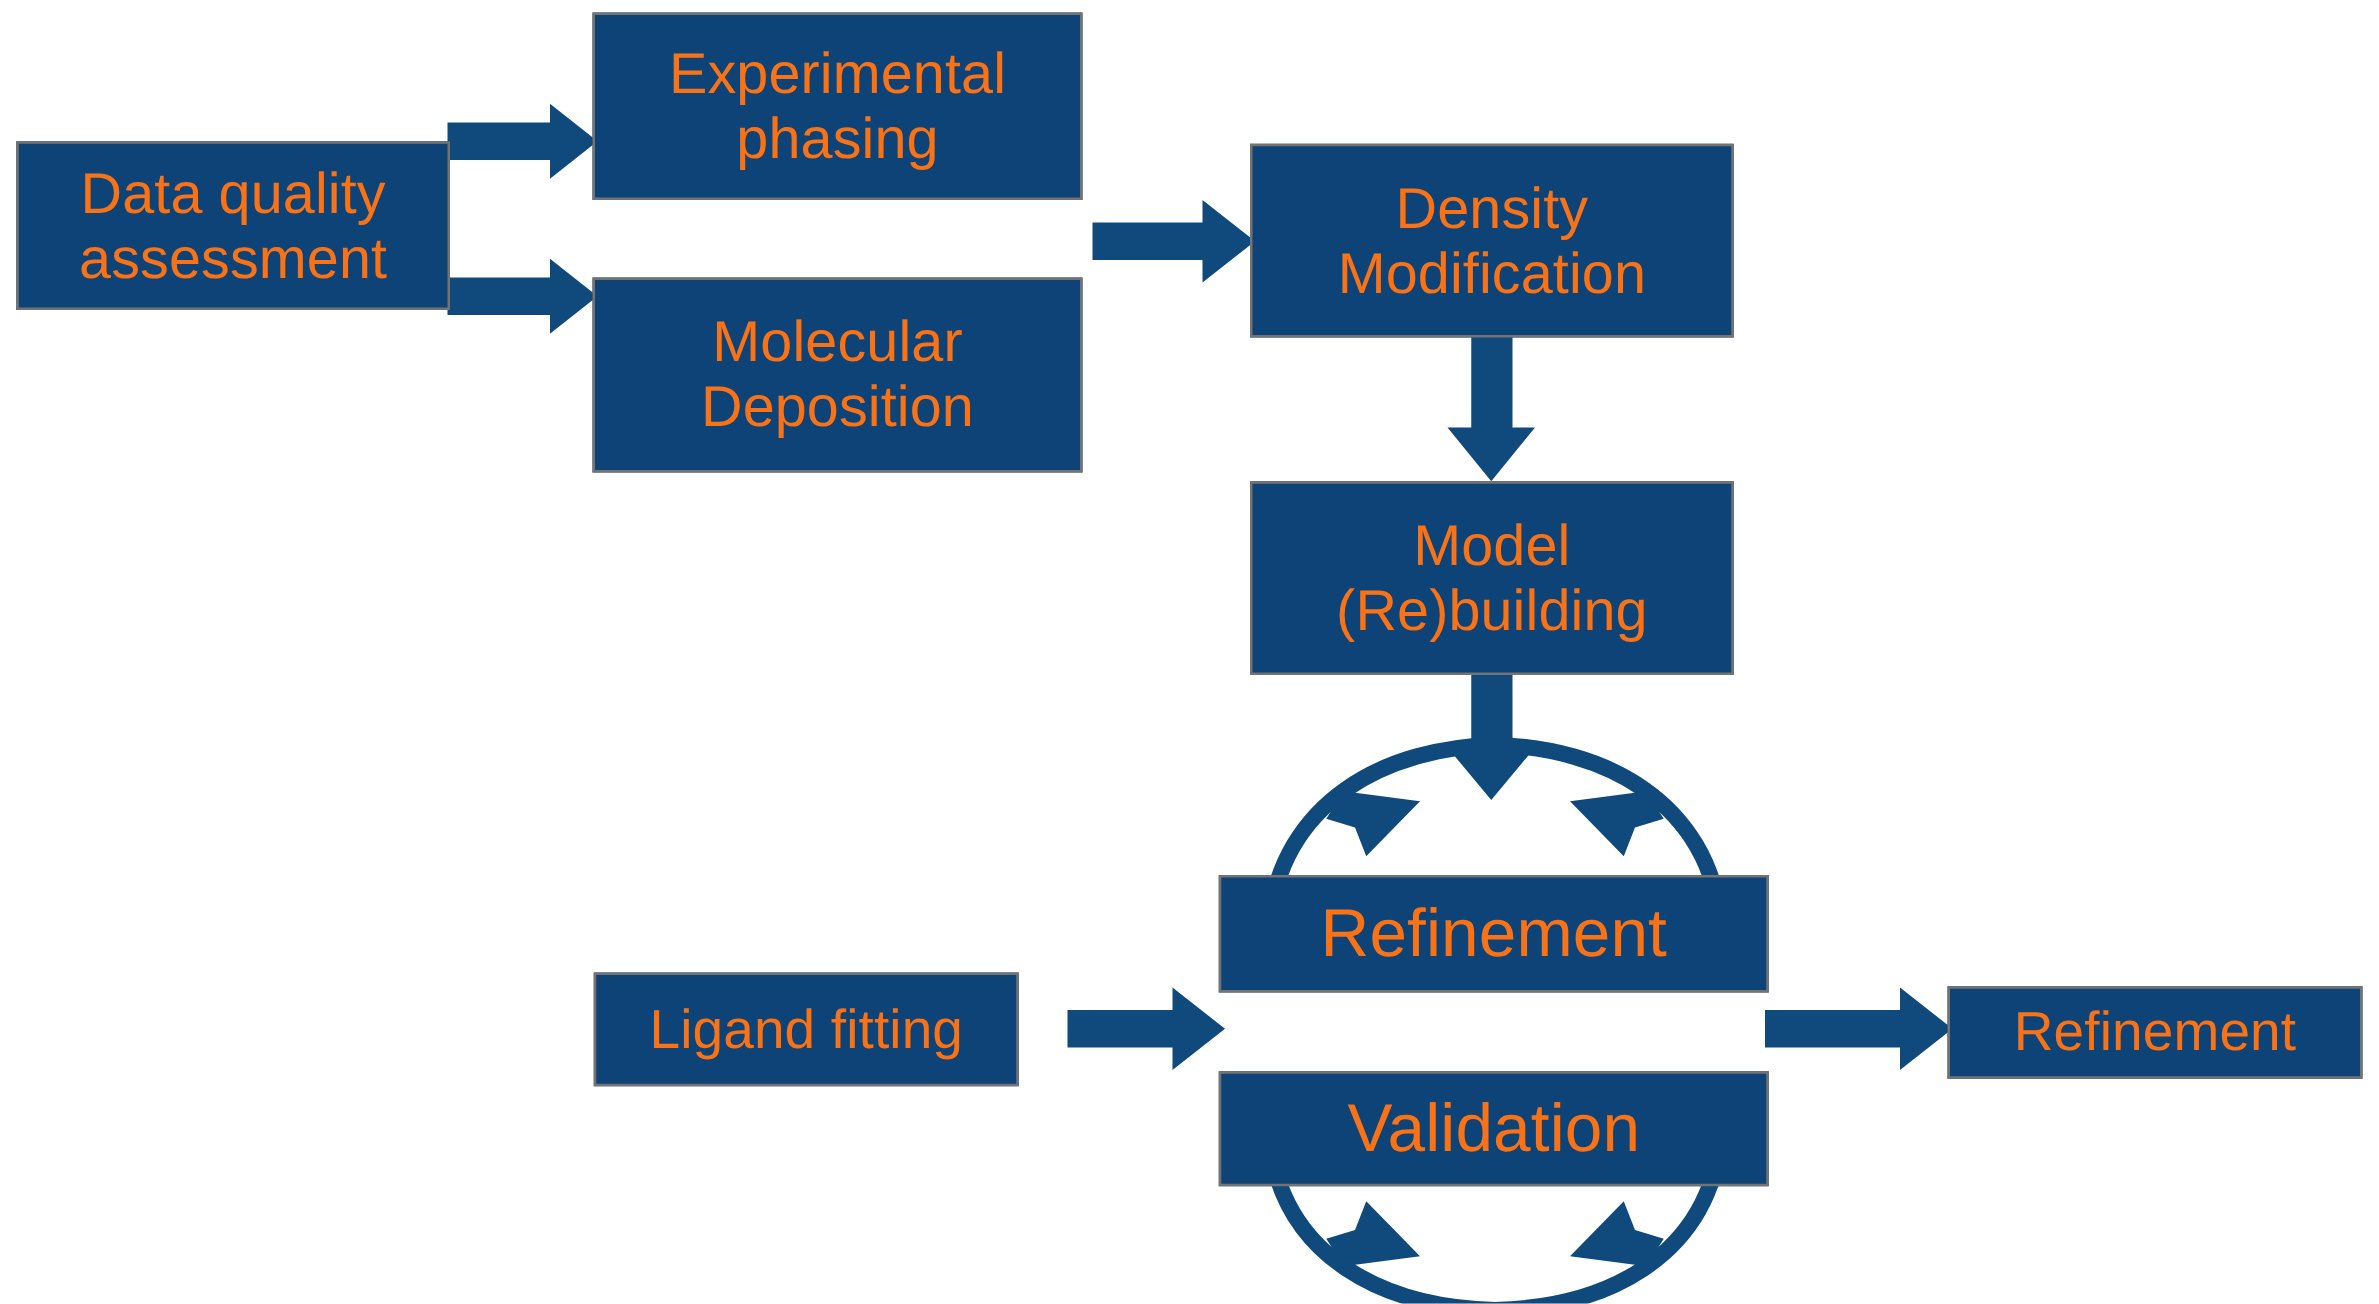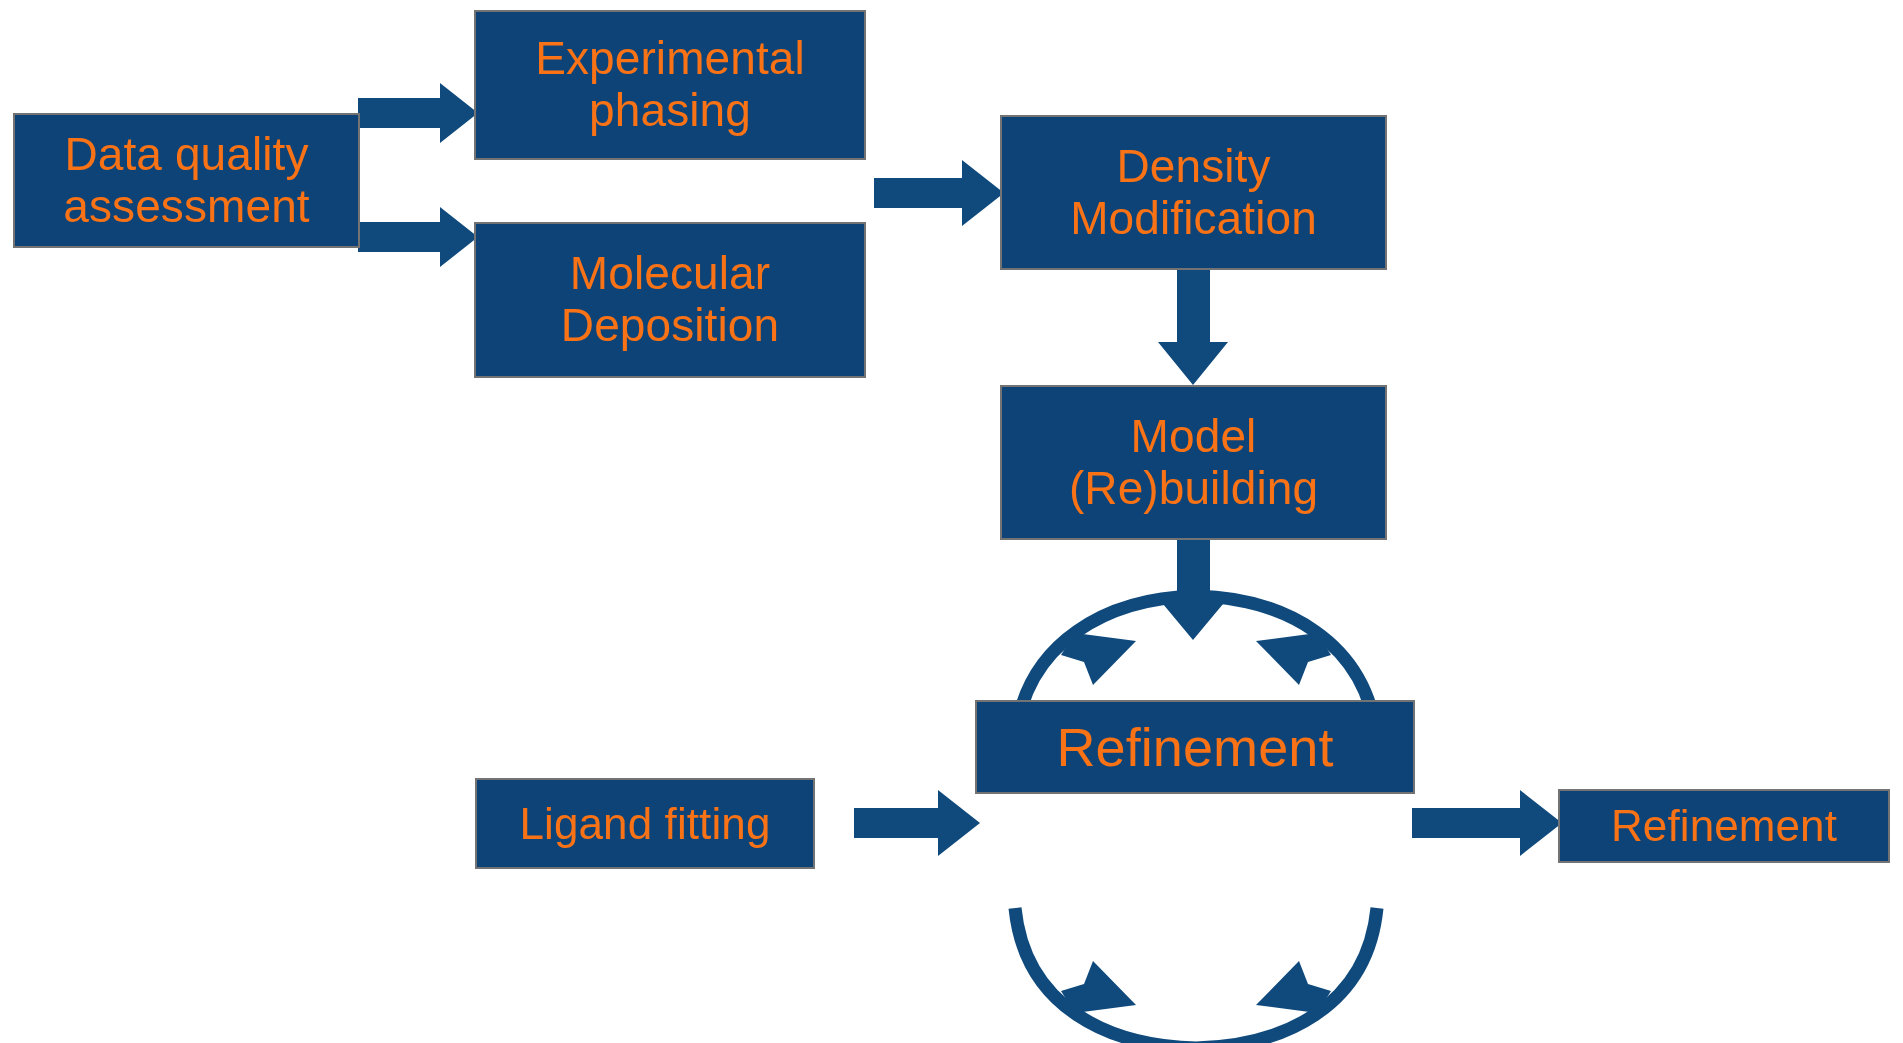--- a/index.html
+++ b/index.html
@@ -101,20 +101,23 @@
 
   <div class="node big" style="left:1000px; top:385px; width:387px; height:155px;">
     <span class="nodelabel">Model
 (Re)building</span>
   </div>
 
   <div class="node band" style="left:975px; top:700px; width:440px; height:94px;">
     <span class="nodelabel">Refinement</span>
   </div>
 
+  <div class="node band" style="left:975px; top:857px; width:440px; height:92px;">
+    <span class="nodelabel">Validation</span>
+  </div>
 
   <div class="node mid" style="left:475px; top:778px; width:340px; height:91px;">
     <span class="nodelabel">Ligand fitting</span>
   </div>
 
   <div class="node mid" style="left:1558px; top:789px; width:332px; height:74px;">
     <span class="nodelabel">Refinement</span>
   </div>
 
   <svg id="arrows-front" viewBox="0 0 1903 1043">

